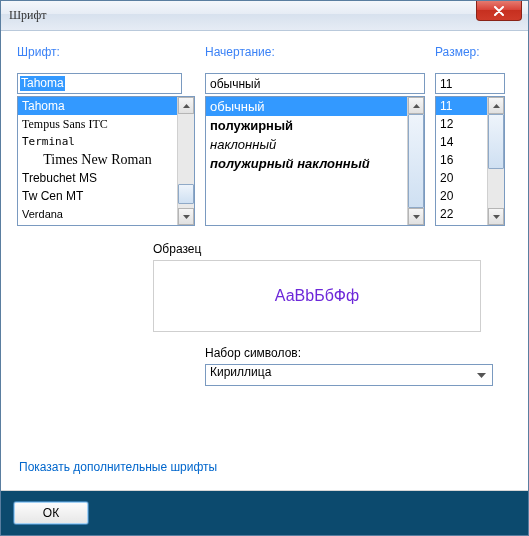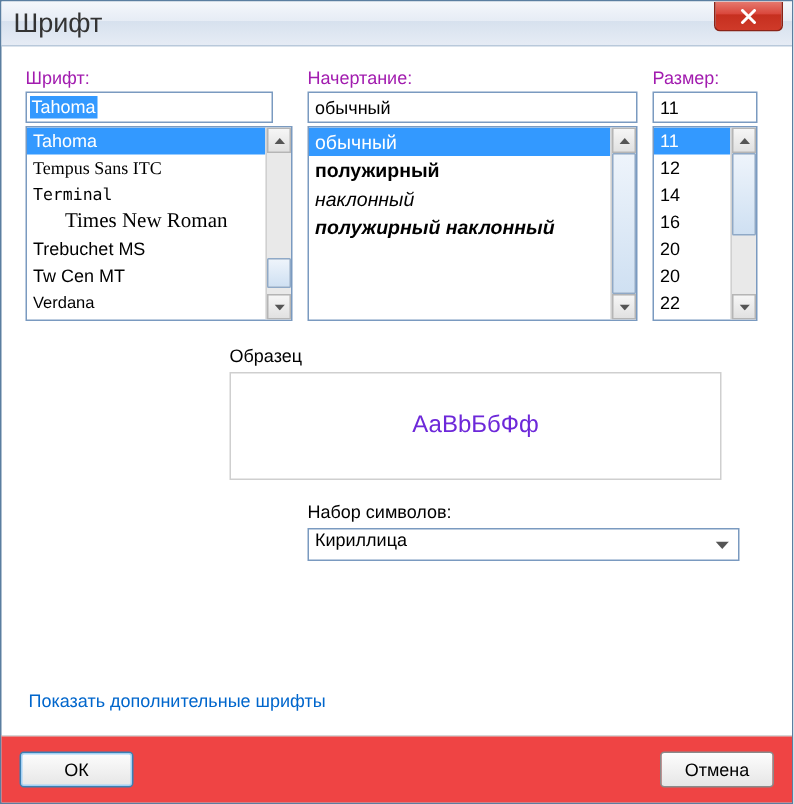--- a/index.html
+++ b/index.html
@@ -24,21 +24,22 @@
     height: 30px;
     background: linear-gradient(to bottom, #f4f7fb 0%, #e6ecf5 45%, #d7e1ee 46%, #e6ecf5 100%);
     border-bottom: 1px solid #b9c9db;
     display: flex;
     align-items: center;
     padding: 0 0 0 8px;
     position: relative;
   }
   .titlebar .title {
     color: #333;
-    font-size: 18px;
+    font-size: 12px;
+    font-family: Liberation Serif, serif;
   }
   .close-btn {
     position: absolute;
     right: 6px;
     top: 0px;
     width: 46px;
     height: 20px;
     background: linear-gradient(to bottom, #e67a6f 0%, #d9453a 45%, #c62f1f 46%, #cf3a29 100%);
     border: 1px solid #8a2317;
     border-top: none;
@@ -58,22 +59,22 @@
   .row-top {
     display: flex;
     gap: 10px;
     align-items: flex-start;
   }
   .col { display: flex; flex-direction: column; }
   .col-font { width: 178px; }
   .col-style { width: 220px; }
   .col-size { width: 70px; }
   .lbl {
-    margin-bottom: 2px;
-    color: #a21caf;
+    margin-bottom: 14px;
+    color: #3b82f6;
   }
   .text-input {
     height: 21px;
     border: 1px solid #7a9ac0;
     padding: 2px 4px;
     font-family: inherit;
     font-size: 12px;
     outline: none;
     background: #fff;
   }
@@ -181,24 +182,24 @@
   .link-area {
     margin-top: auto;
     padding: 0 0 6px 2px;
   }
   .link {
     color: #0066cc;
     cursor: pointer;
   }
   .footer {
     border-top: 1px solid #d6d6d6;
-    background: #ef4444;
+    background: #0c4a6e;
     padding: 10px 12px;
     display:flex;
-    justify-content:space-between;
+    justify-content:flex-start;
     gap: 8px;
   }
   .btn {
     min-width: 76px;
     height: 24px;
     border: 1px solid #8a8a8a;
     background: linear-gradient(to bottom,#fdfdfd,#e6e6e6);
     border-radius: 3px;
     display:flex;align-items:center;justify-content:center;
     cursor:pointer;
@@ -348,15 +349,14 @@
       </div>
     </div>
 
     <div class="link-area">
       <span class="link">Показать дополнительные шрифты</span>
     </div>
   </div>
 
   <div class="footer">
     <button class="btn primary">ОК</button>
-    <button class="btn">Отмена</button>
   </div>
 </div>
 
 </body></html>

